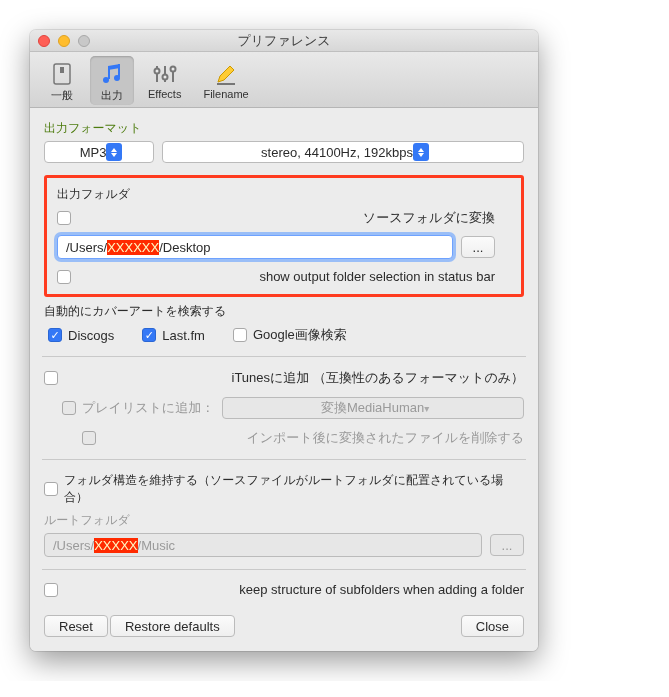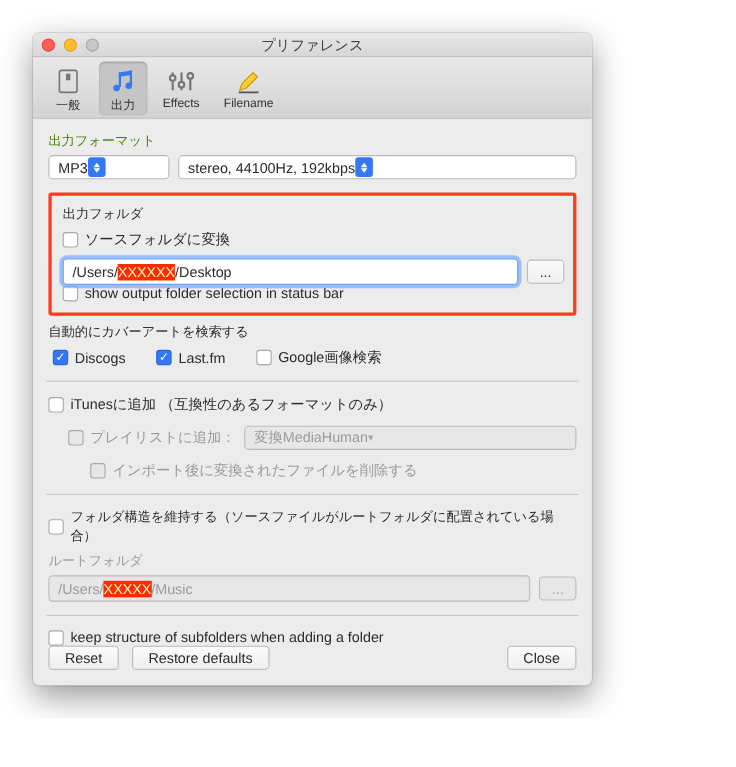--- a/index.html
+++ b/index.html
@@ -43,37 +43,37 @@
     font-size:11px; color:#333;
     text-align:center; min-width:44px;
   }
   .toolbtn.active { background:#c5c5c5; box-shadow: inset 0 1px 2px rgba(0,0,0,0.2); }
   .toolbtn .ico { height:28px; display:flex; align-items:center; justify-content:center; }
   .content { padding: 12px 14px 14px 14px; background:#ececec; font-size:13px; color:#2b2b2b; }
   .row { display:flex; align-items:center; gap:8px; }
   .select {
     flex:1; height:22px; background:#fff; border:1px solid #bbb; border-radius:4px;
     display:flex; align-items:center; padding:0 4px 0 8px; font-size:13px;
-    justify-content:flex-start;
+    justify-content:center;
   }
   .select .arrows {
     width:16px; height:18px; background:#3478f6; border-radius:3px;
     display:flex; flex-direction:column; align-items:center; justify-content:center;
     gap:0px;
   }
   .select .arrows::before, .select .arrows::after {
     content:""; width:0; height:0; border-left:3px solid transparent; border-right:3px solid transparent;
   }
   .select .arrows::before { border-bottom:4px solid #fff; margin-bottom:1px;}
   .select .arrows::after  { border-top:4px solid #fff; }
   .section-label { font-size:12px; margin:12px 0 4px 0; color:#4d7c0f; }
   .highlight-box {
     border: 3px solid #ff3b1f;
     border-radius: 3px;
-    padding: 8px 8px 10px 10px;
+    padding: 8px 26px 10px 10px;
     margin-top: 12px;
   }
   .check {
     width:14px; height:14px; border:1px solid #a9a9a9; border-radius:3px; background:#fff;
     display:inline-flex; align-items:center; justify-content:center; flex-shrink:0;
   }
   .check.on { background:#3478f6; border-color:#2a66d4; }
   .check.on::after { content:"✓"; color:#fff; font-size:11px; line-height:1; }
   .pathbox {
     flex:1; height:24px; background:#fff; border:1px solid #bbb; border-radius:4px;
@@ -84,29 +84,29 @@
   .pathtext { padding-left:8px; font-size:13px; display:flex; }
   .redact { background:#ff2a00; color:#fef9c3; }
   .browse-btn {
     width:34px; height:22px; background:linear-gradient(#fbfbfb,#efefef);
     border:1px solid #bbb; border-radius:4px; font-size:13px;
     display:flex; align-items:center; justify-content:center;
   }
   .divider { height:1px; background:#c9c9c9; margin:12px -2px; }
   .muted { color:#9a9a9a; }
   .footer-btns {
-    display:flex; gap:12px; 
+    display:flex; gap:2px; margin-top:18px;
   }
   .btn {
     padding: 2px 14px; height:22px; background:linear-gradient(#fbfbfb,#efefef);
     border:1px solid #bbb; border-radius:4px; font-size:13px;
     display:flex; align-items:center;
   }
   .spacer { flex:1; }
-  label.opt { display:flex; align-items:center; gap:6px; font-size:13px; }
+  label.opt { display:flex; align-items:center; gap:6px; font-size:13px;justify-content:space-between; }
   .coverart-row { display:flex; gap:28px; margin-top:6px; padding-left:4px;}
 </style>
 </head>
 <body>
 
 <div class="window">
 
   <div class="titlebar">
     <div class="traffic">
       <span class="close"></span>
@@ -192,21 +192,21 @@
             <span>/Users/</span>
               <span class="redact">XXXXXX</span>
               <span>/Desktop</span>
           </span>
           <span class="arrows" style="position:absolute; right:3px; top:2px"></span>
         </div>
         <div class="browse-btn">
           <span>...</span>
         </div>
       </div>
-      <label class="opt" style="">
+      <label class="opt" style="margin-top:10px">
         <span class="check"></span>
         <span>show output folder selection in status bar</span>
       </label>
     </div>
 
     <div style="font-size:12px; margin-top:6px">自動的にカバーアートを検索する</div>
     <div class="coverart-row">
       <label class="opt">
         <span class="check on"></span>
         <span>Discogs</span>

